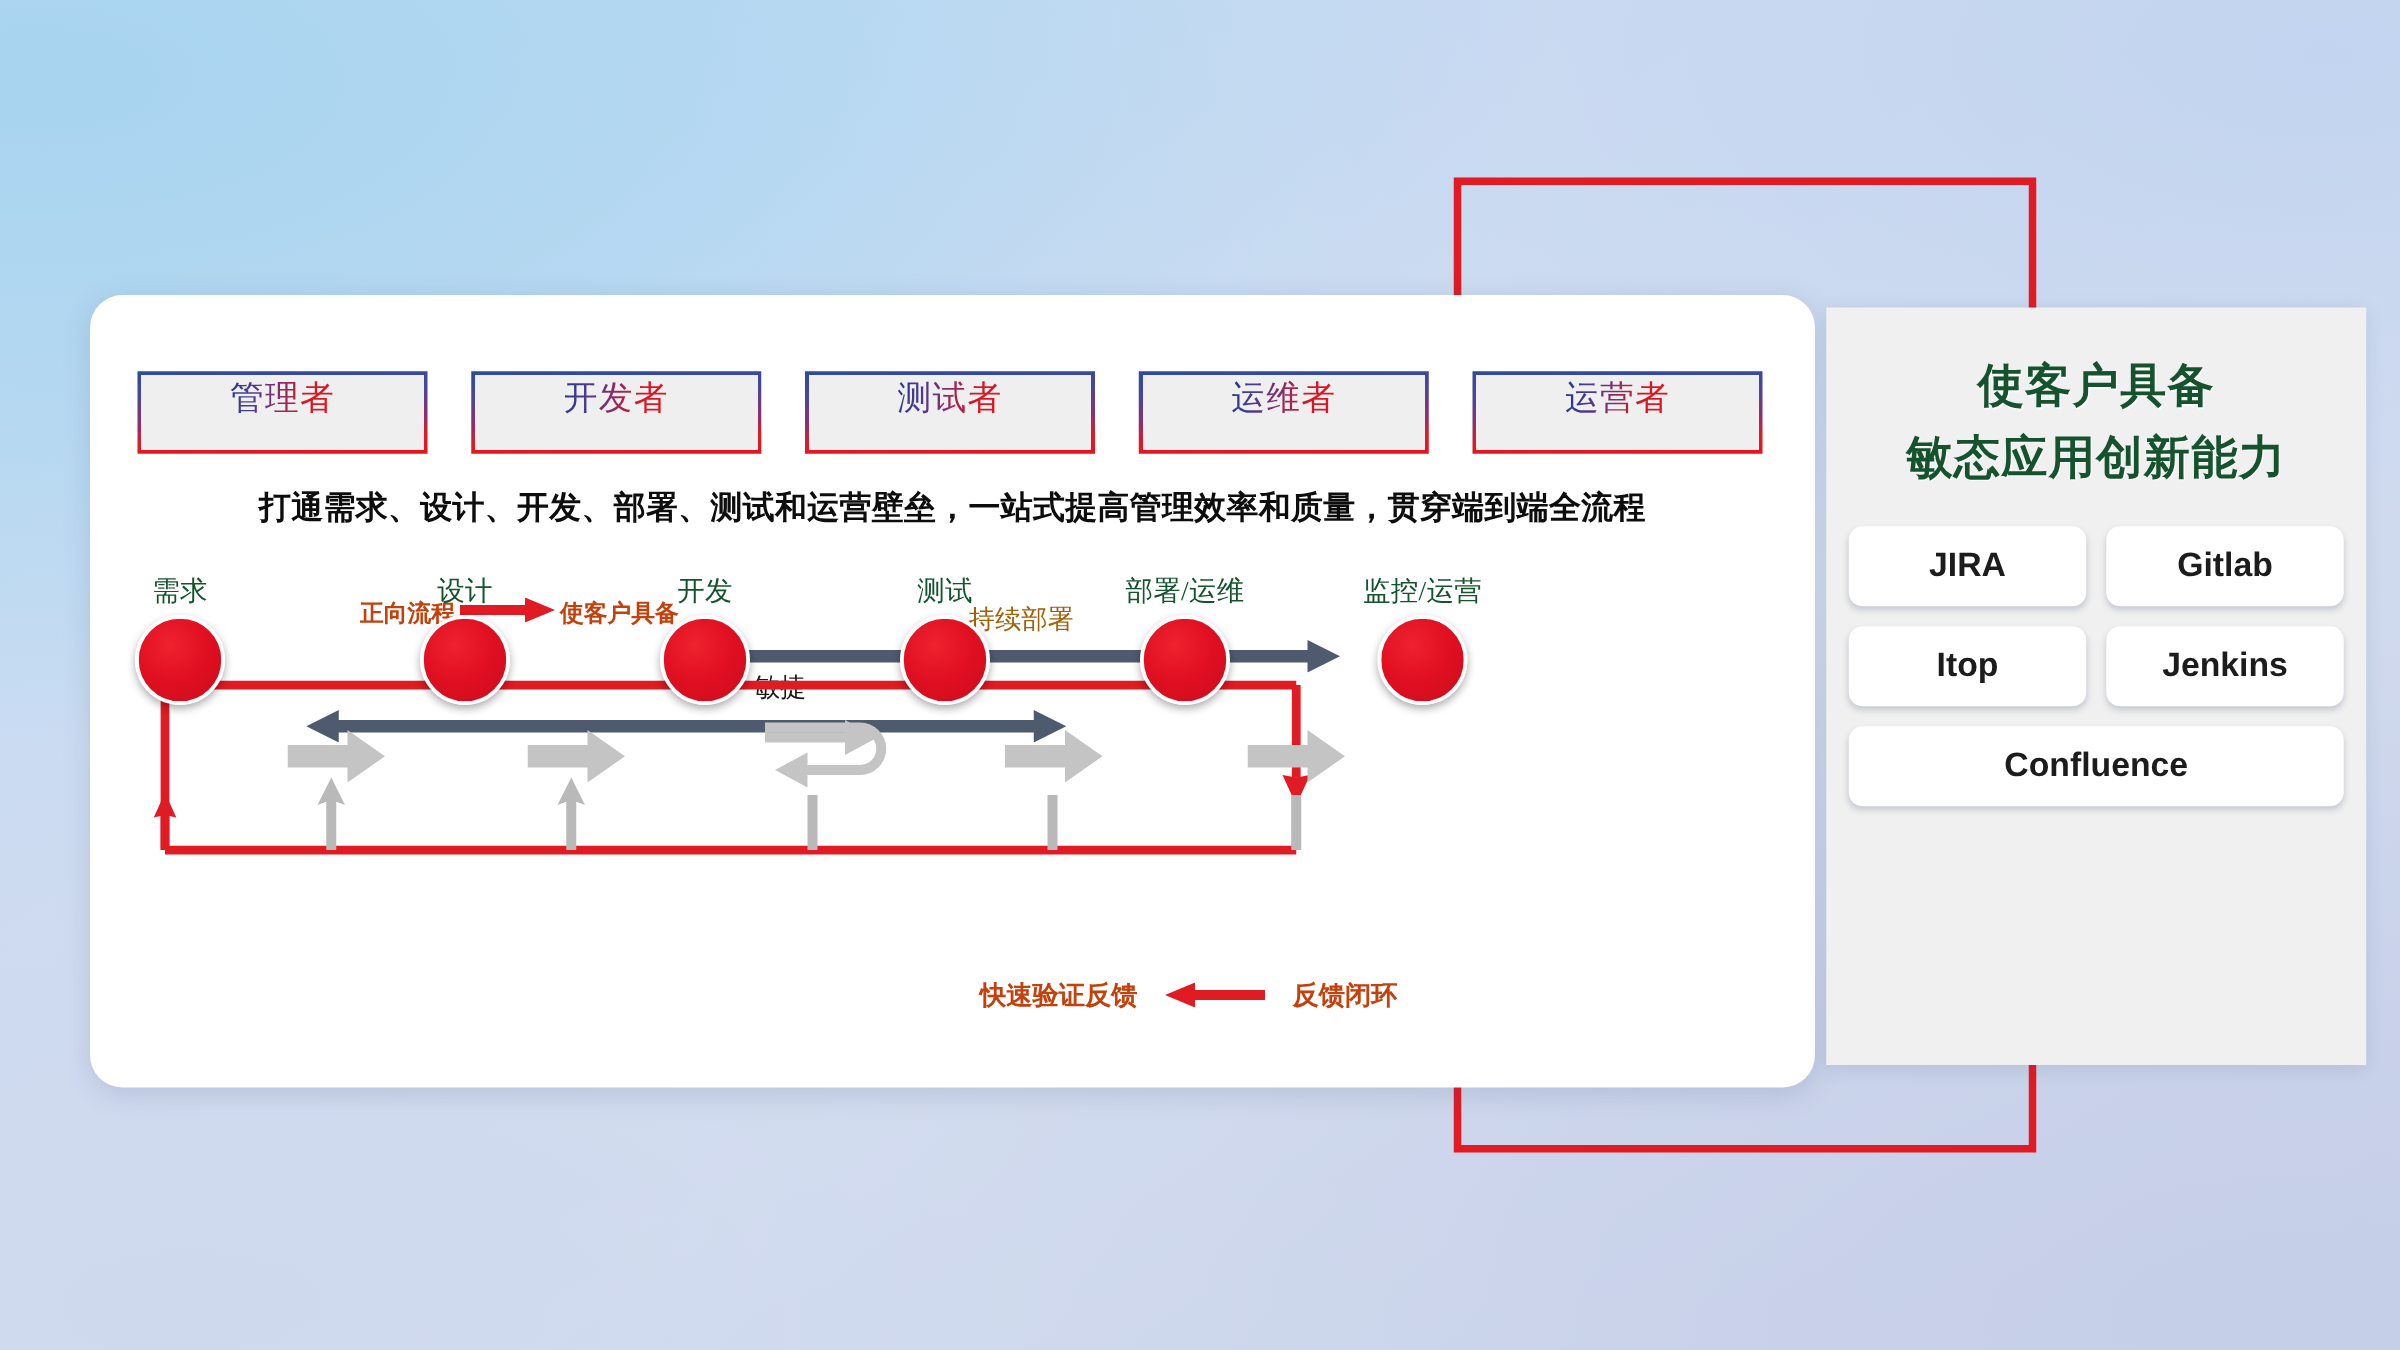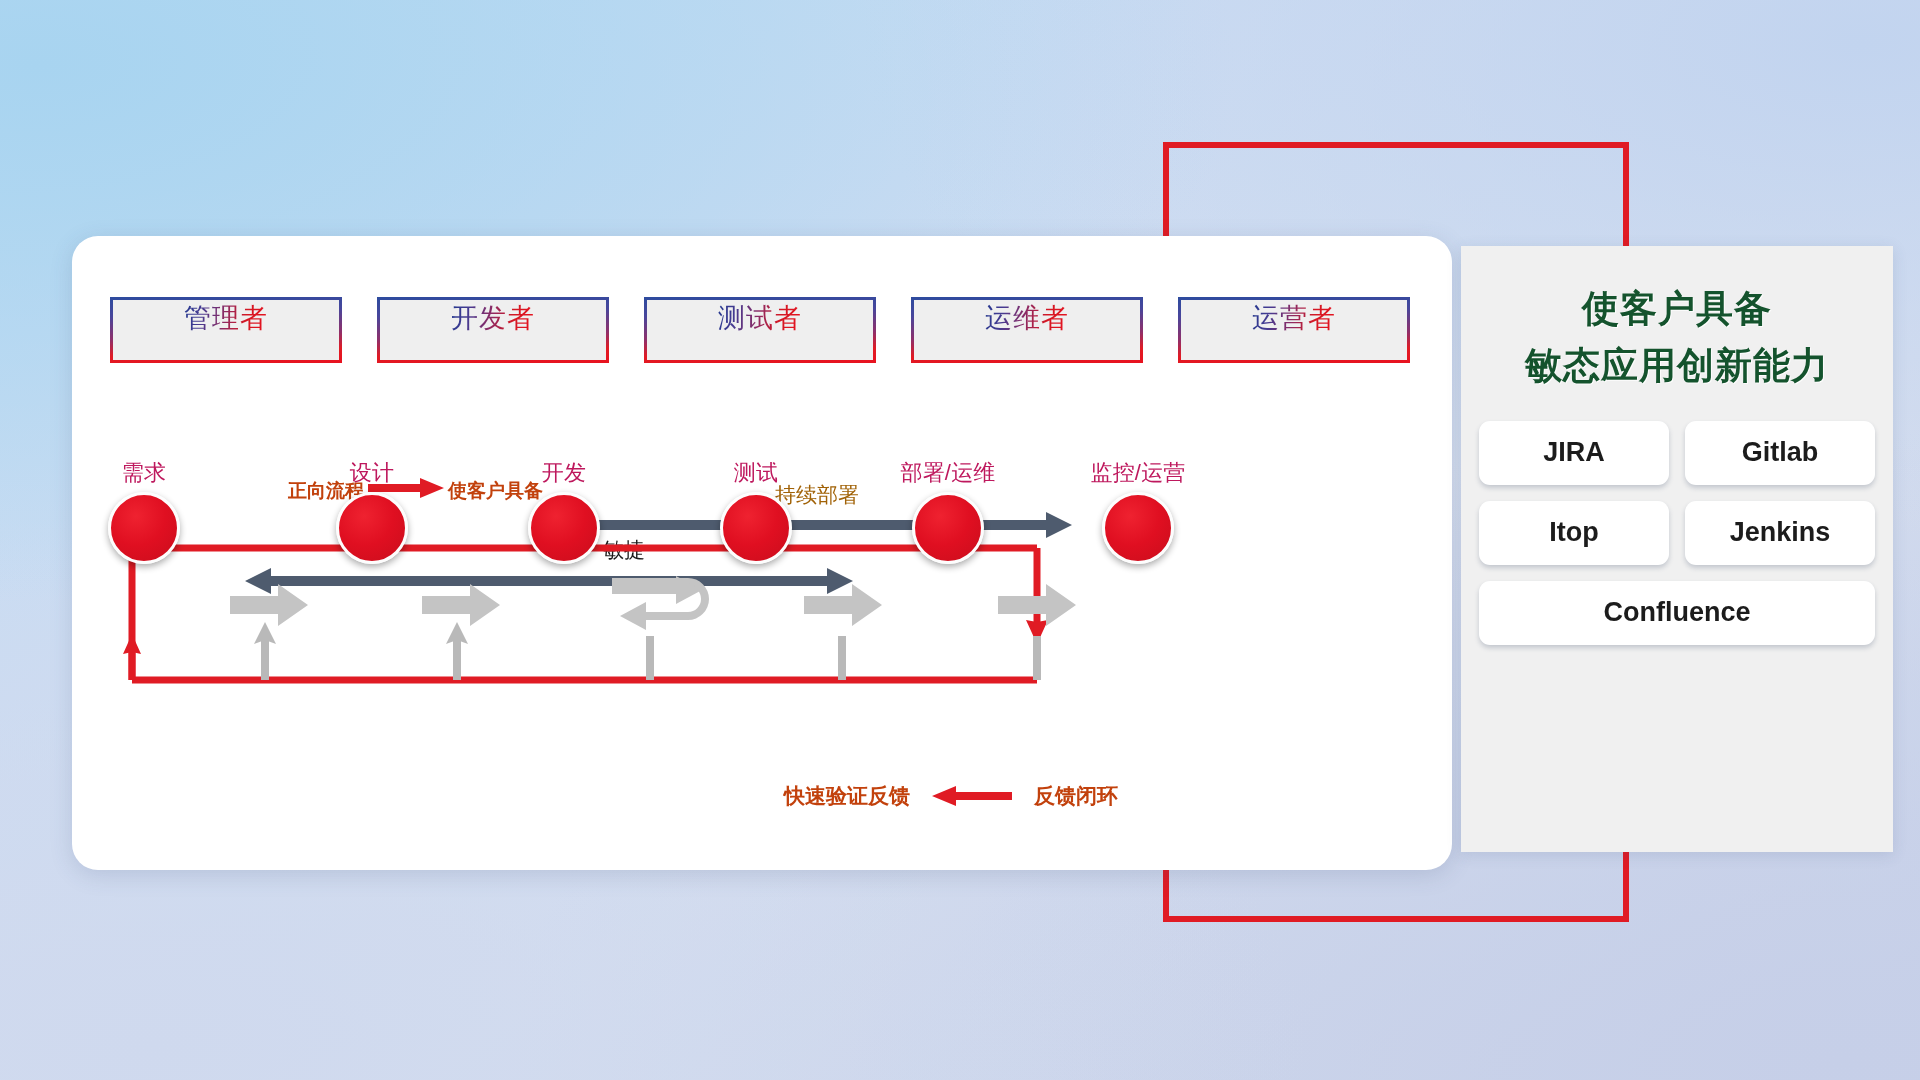--- a/index.html
+++ b/index.html
@@ -147,22 +147,23 @@
     width: 72px;
     text-align: center;
   }
   .node-label {
     position: absolute;
     bottom: 76px;
     left: 50%;
     transform: translateX(-50%);
     white-space: nowrap;
     font-size: 22px;
-    color: #be185d;
+    color: #14532d;
     letter-spacing: 0.2px;
+    font-family: Liberation Serif, serif;
   }
   .node-dot {
     position: absolute;
     bottom: 0;
     left: 0;
     width: 72px;
     height: 72px;
     border-radius: 50%;
     background: radial-gradient(circle at 38% 32%, #ef2230 0%, #e00f21 48%, #c90d1c 100%);
     border: 3px solid #fdfdfd;
@@ -248,20 +249,21 @@
         <span class="role-chip-inner">测试者</span>
       </div>
       <div class="role-chip">
         <span class="role-chip-inner">运维者</span>
       </div>
       <div class="role-chip">
         <span class="role-chip-inner">运营者</span>
       </div>
     </div>
 
+    <div class="headline">打通需求、设计、开发、部署、测试和运营壁垒，一站式提高管理效率和质量，贯穿端到端全流程</div>
 
     <div class="fwd-flow">
       <span>正向流程</span>
       <svg class="arrow-r" width="76" height="20" viewBox="0 0 76 20">
         <path d="M0 6 H52 V0 L76 10 L52 20 V14 H0 Z" fill="#e01b24"></path>
       </svg>
       <span>使客户具备</span>
     </div>
 
     <div class="cd-label">持续部署</div>

